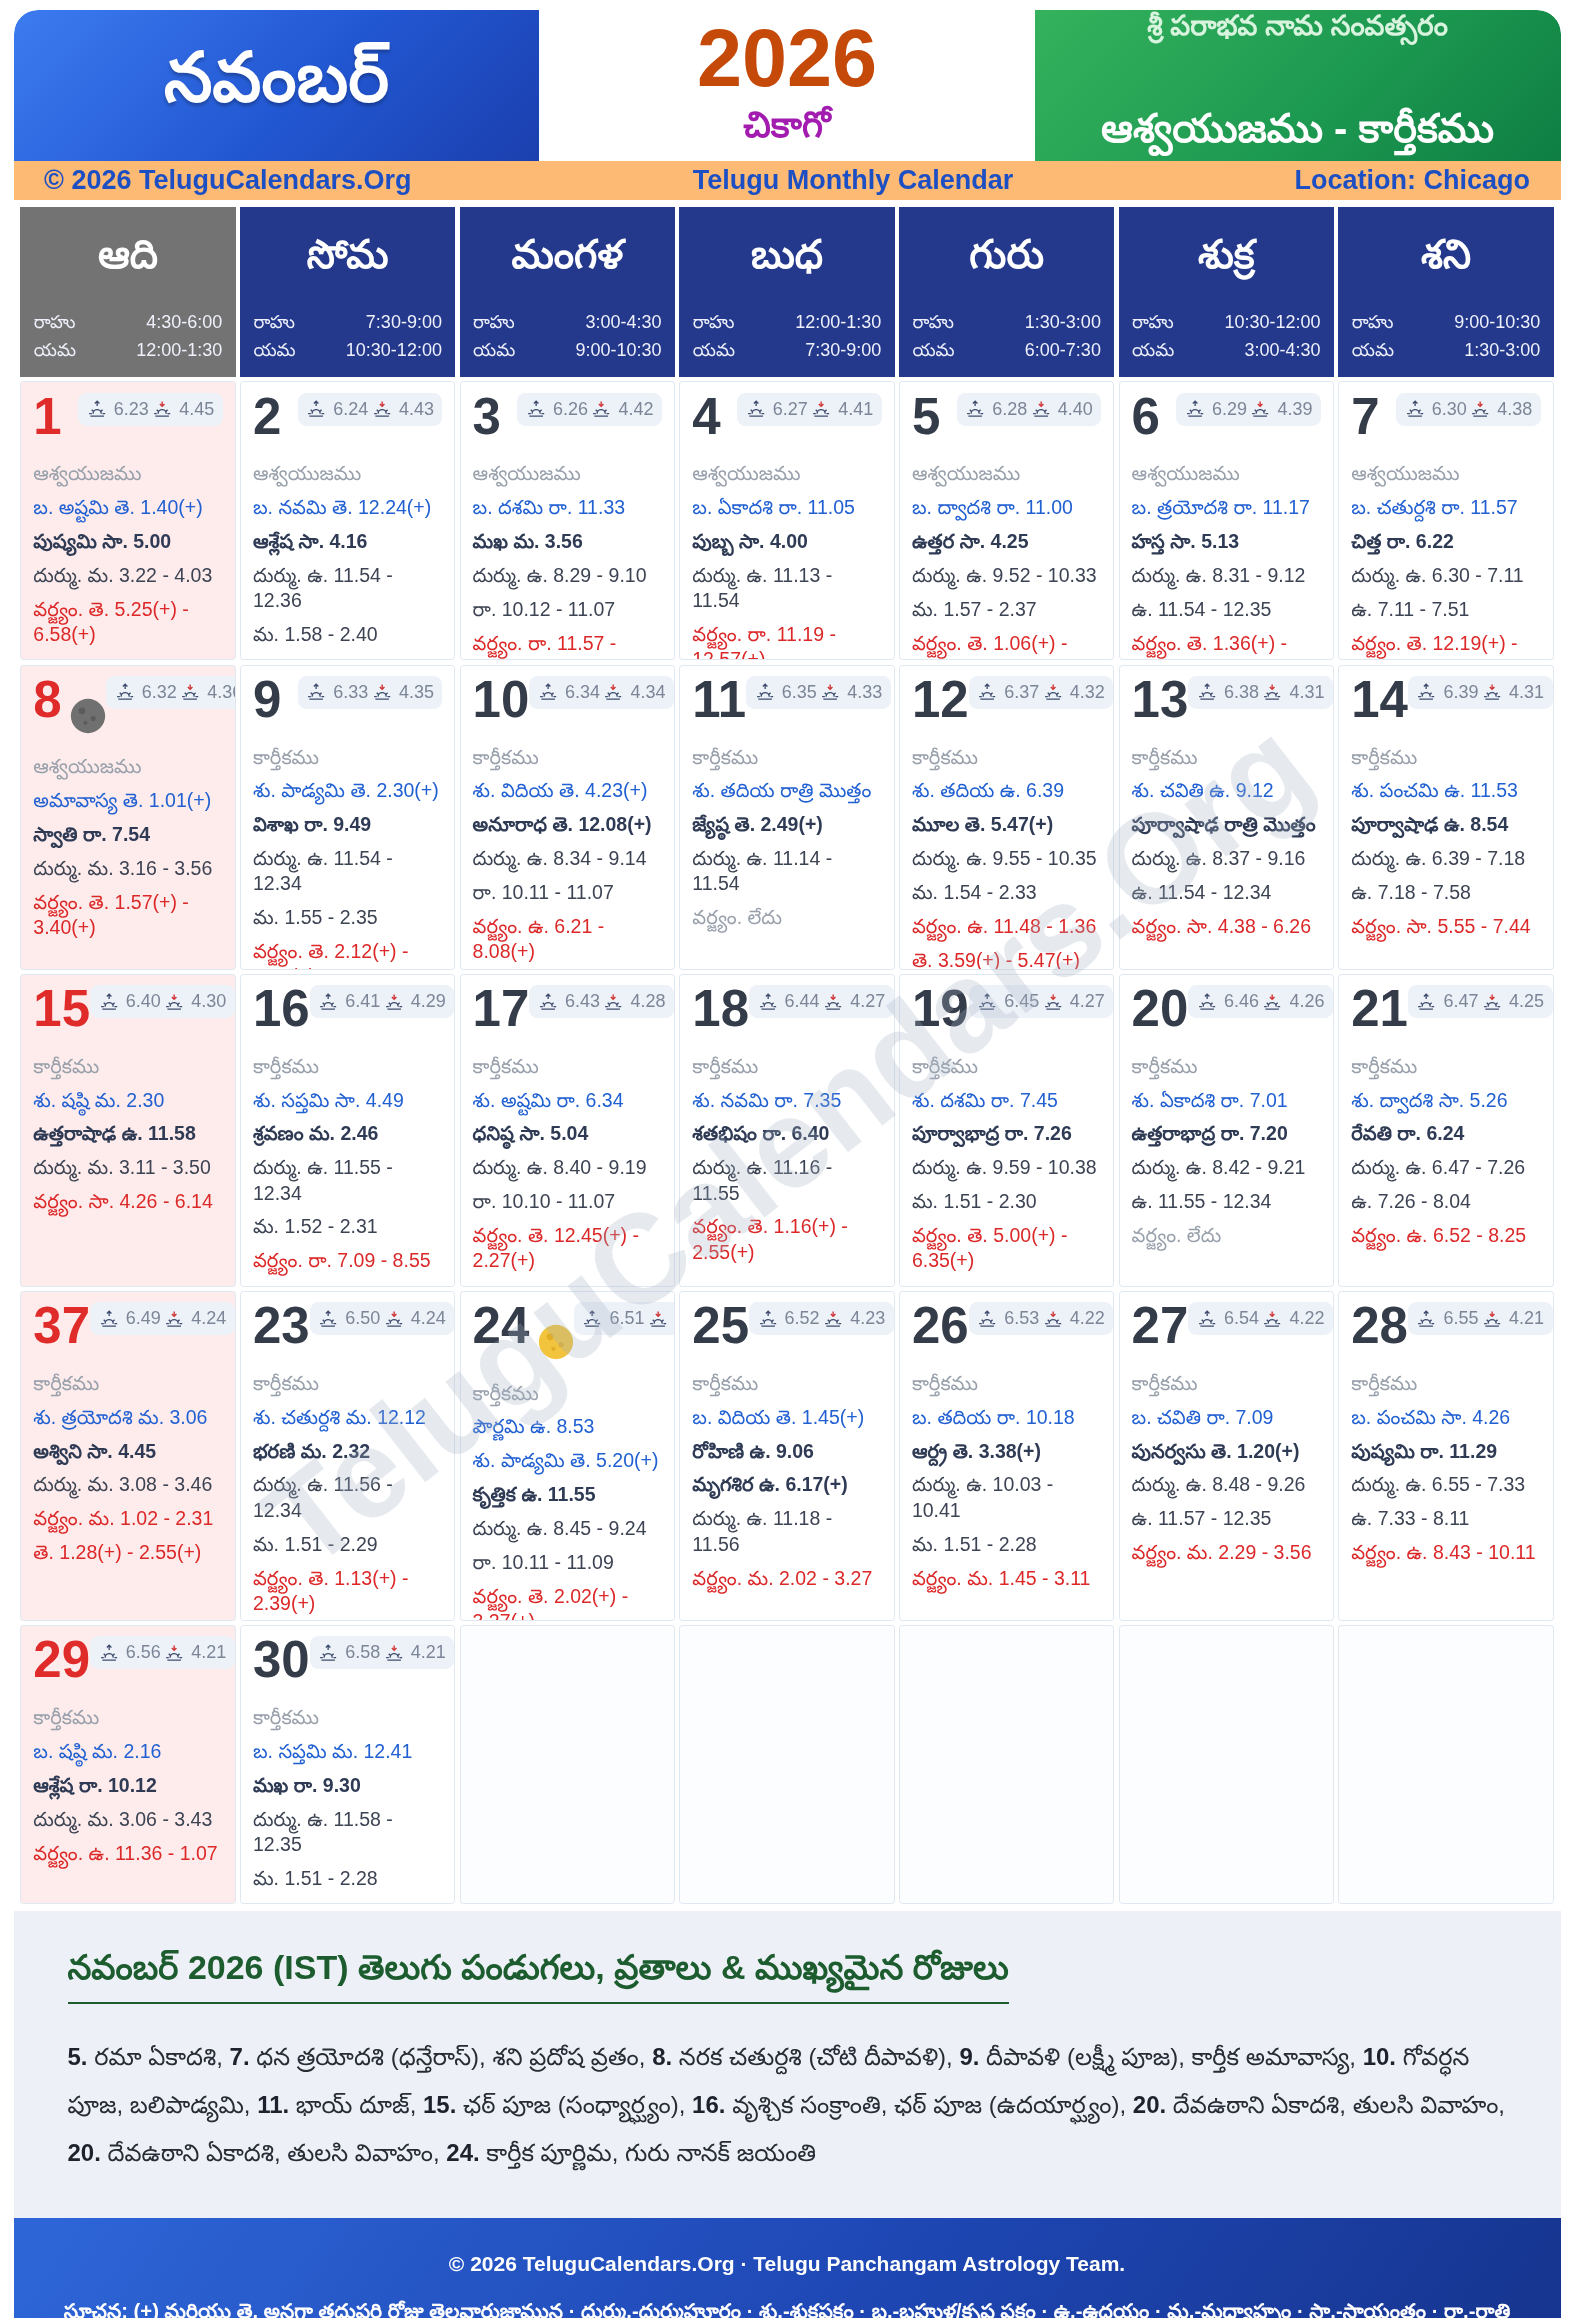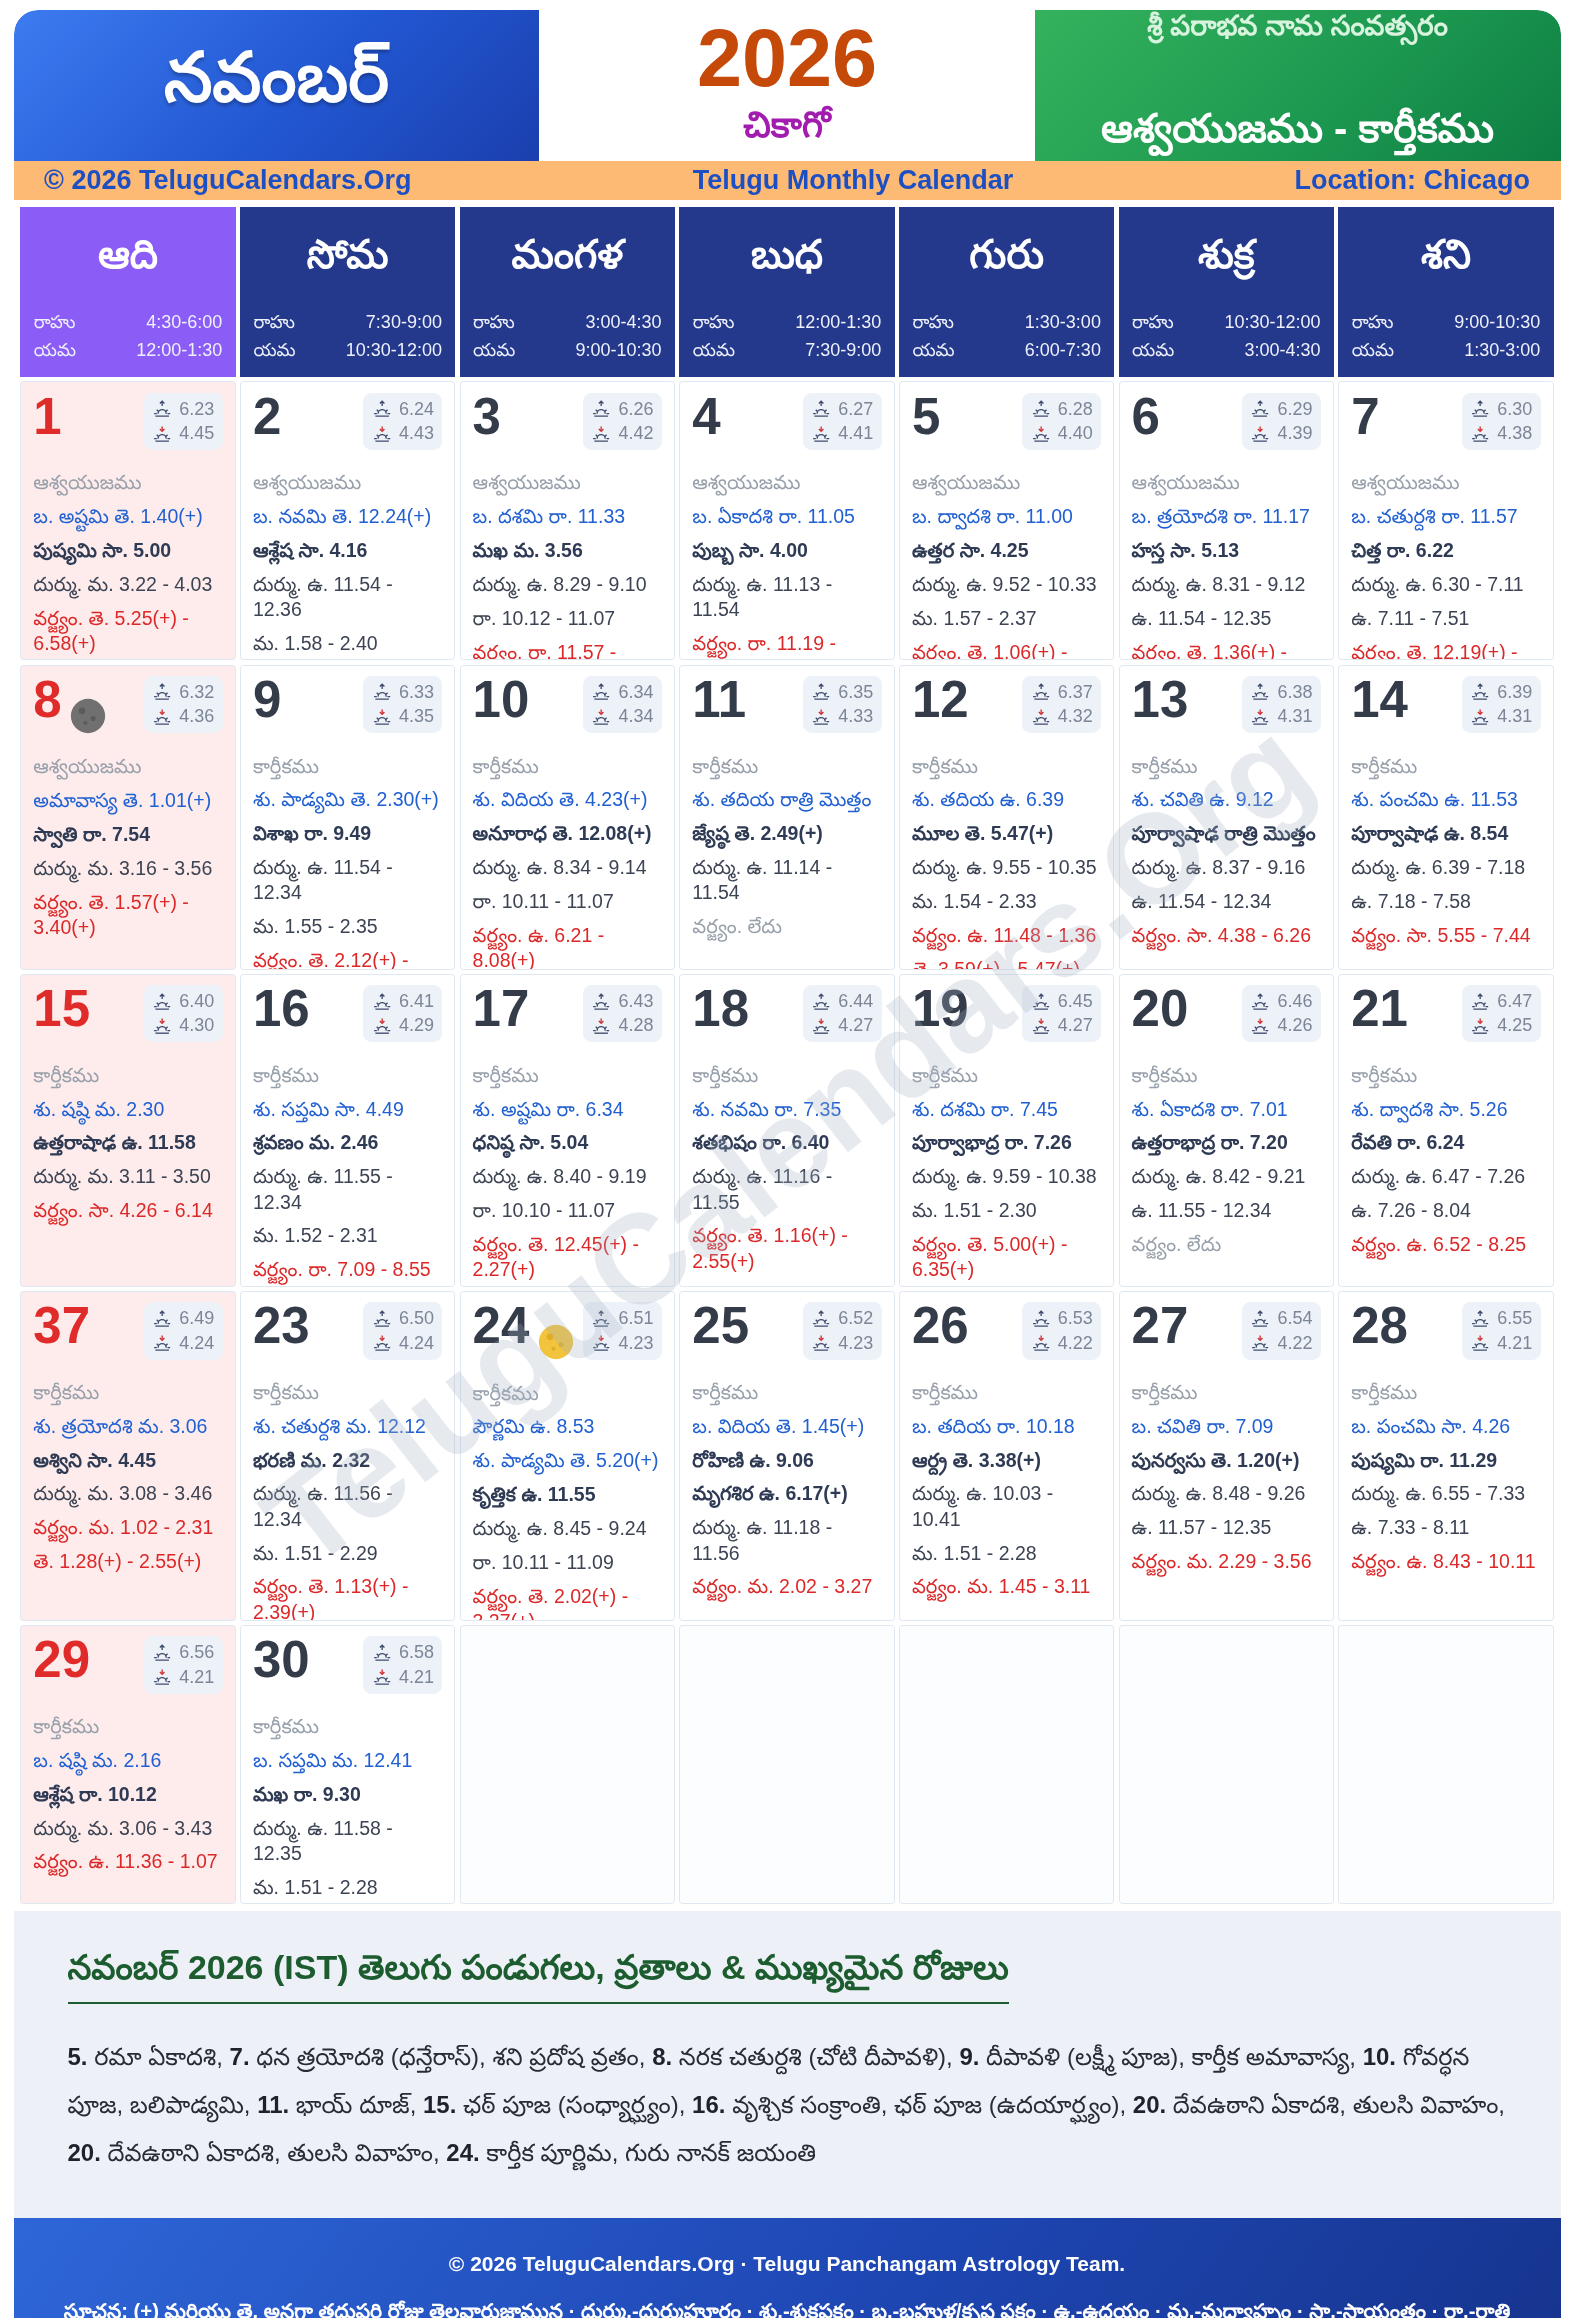--- a/index.html
+++ b/index.html
@@ -40,21 +40,21 @@
     display: flex; align-items: center; justify-content: space-between;
     padding: 0 30.5px; font-size: 27px; font-weight: 700; color: #1d4fc4;
   }
 
   
   .weekday-row {
     display: grid; grid-template-columns: repeat(7, 1fr); gap: 4.2px;
     padding: 6.8px 6.8px 0; background: #fff;
   }
   .wd-cell { background: #24388c; color: #fff; padding: 13.5px 13.5px 12px; }
-  .wd-cell.wd-sun { background: #8b5cf6; }
+  .wd-cell.wd-sun { background: #737373; }
   .wd-name { text-align: center; font-size: 40px; font-weight: 800; margin: 12px 0 22px; }
   .wd-t { display: flex; justify-content: space-between; font-size: 18px; color: #eef1fb; line-height: 1.55; }
 
   
   .grid-wrap { position: relative; background: #fff; }
   .grid {
     display: grid; grid-template-columns: repeat(7, 1fr);
     grid-template-rows: 279px 305px 313px 330px 279px;
     gap: 4.2px; padding: 4.2px 6.8px 6.8px; background: #fff;
   }
@@ -64,21 +64,21 @@
   }
   .cell.sun { background: #fdeceb; }
   .cell.empty { background: #fcfdfe; }
   .cell-top { display: flex; justify-content: space-between; align-items: flex-start; }
   .num-wrap { display: flex; align-items: flex-start; gap: 8.5px; }
   .daynum { font-size: 51px; font-weight: 800; color: #343b49; line-height: 0.95; }
   .cell.sun .daynum { color: #e02b2b; }
   .moon { margin-top: 22px; }
   .sun-box {
     background: #edf1f8; border-radius: 8.5px; padding: 6px 8.5px;
-    display: flex; flex-direction: column; gap: 3.4px;
+    display: flex; flex-direction: row; gap: 3.4px;
   }
   .sun-row { display: flex; align-items: center; gap: 6.8px; font-size: 18px; color: #7c8697; }
   .lines { margin-top: 20.3px; display: flex; flex-direction: column; gap: 8.5px; font-size: 19.5px; line-height: 1.3; }
   .ln-g { color: #98a0ab; }
   .ln-b { color: #2160d2; }
   .ln-k { color: #2f3b55; font-weight: 700; }
   .ln-d { color: #3c4353; }
   .ln-r { color: #dc2828; }
 
   .watermark {

